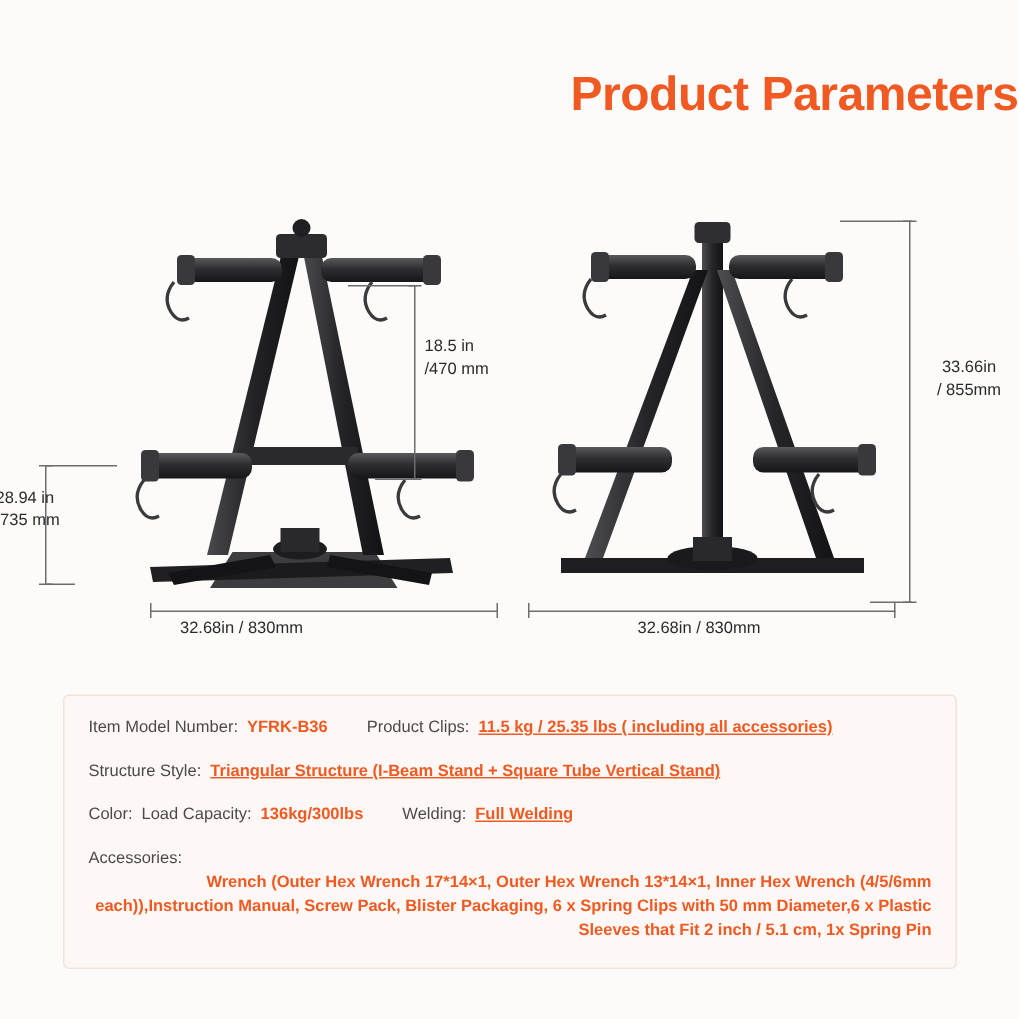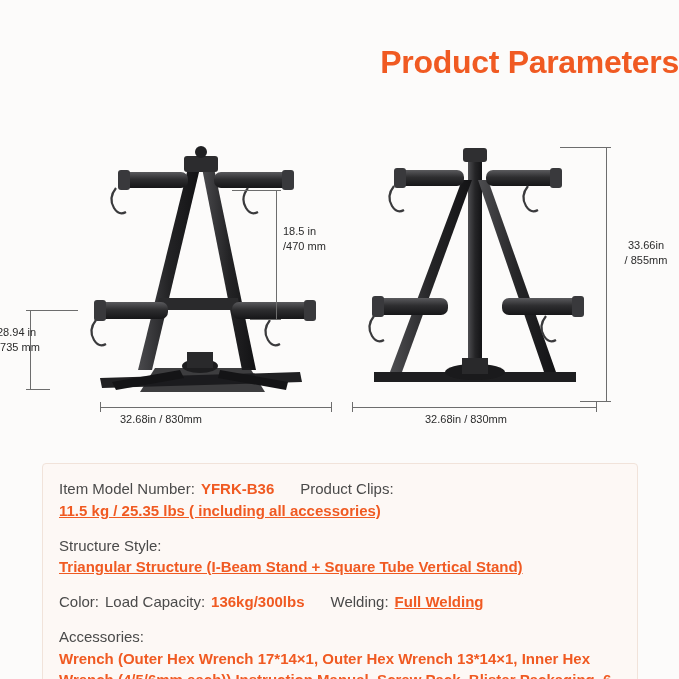--- a/index.html
+++ b/index.html
@@ -64,38 +64,39 @@
     border: 1px solid #f1e3da;
     border-radius: 4px;
     padding: 14px 16px 16px 16px;
     box-sizing: border-box;
   }
   .spec-row {
     display: flex;
     flex-wrap: wrap;
     align-items: baseline;
     margin-bottom: 13px;
-    font-size: 15px;
+    font-size: 11px;
     line-height: 1.45;
   }
   .spec-row:last-child { margin-bottom: 0; }
   .spec-label {
     color: #4a4a4a;
     margin-right: 6px;
   }
   .spec-value {
     color: #f05a22;
     font-weight: bold;
     margin-right: 26px;
   }
   .spec-value.last { margin-right: 0; text-decoration: underline; }
   .spec-value.wrap {
     margin-right: 0;
     flex: 1 1 auto;
     min-width: 0;
+    text-align: right;
   }
 </style>
 </head>
 <body>
 
 <div class="page">
 
   <div class="title">Product Parameters</div>
 
   <div class="diagrams">

